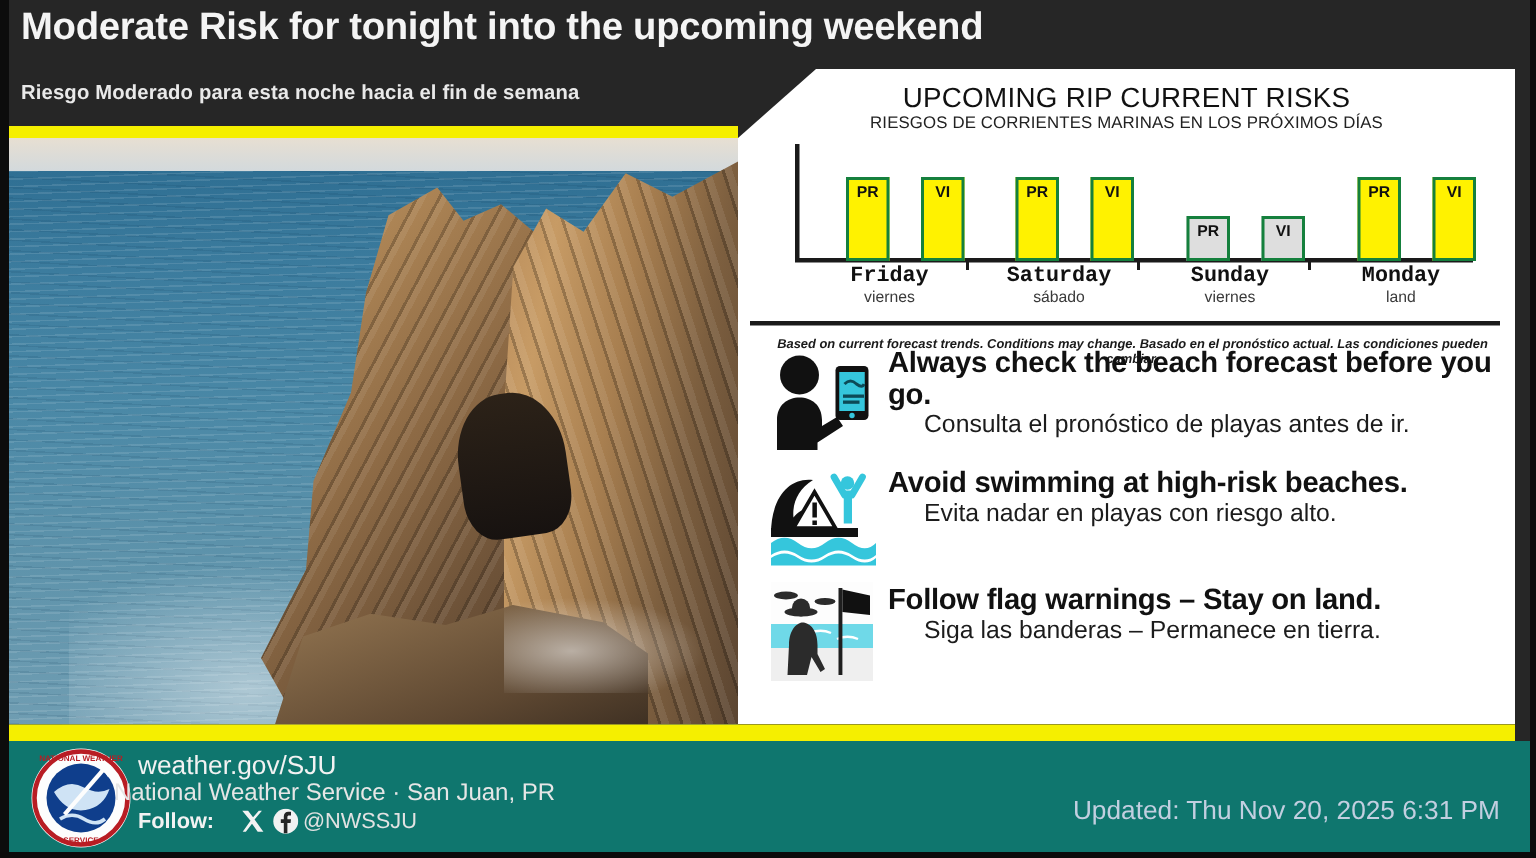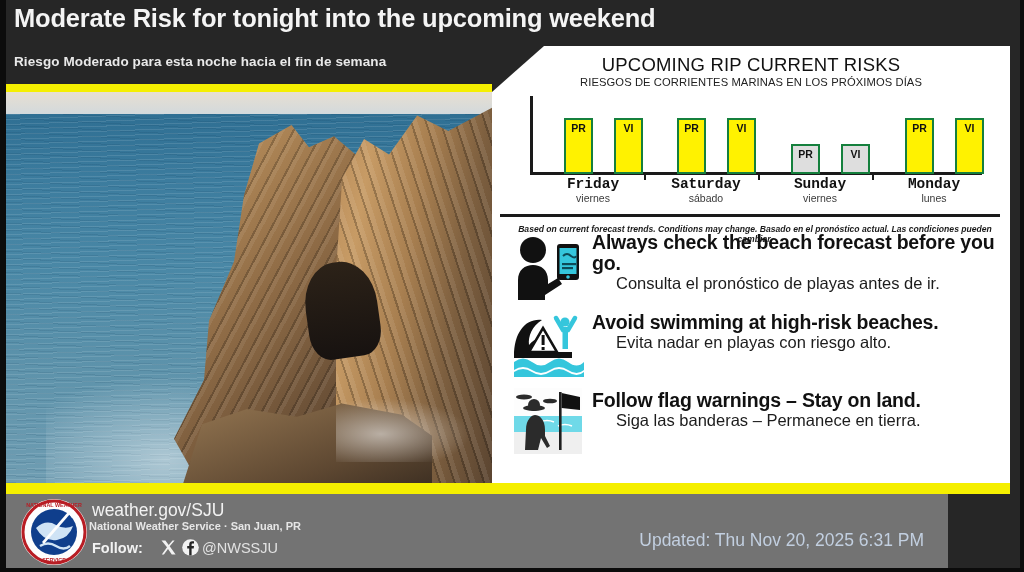--- a/index.html
+++ b/index.html
@@ -83,24 +83,24 @@
   .divider{position:absolute;left:8px;top:168px;width:500px;height:3px;background:#1a1a1a;}
 
   
   .tip{position:absolute;left:14px;width:500px;height:72px;}
   .tip .icon{position:absolute;left:6px;top:2px;width:72px;height:66px;}
   .tip .en{position:absolute;left:86px;top:0px;width:412px;font-size:19.5px;font-weight:bold;
            color:#111;line-height:21px;letter-spacing:-.2px;}
   .tip .es{position:absolute;left:110px;width:400px;font-size:16.5px;color:#1c1c1c;line-height:19px;}
 
   
-  .footer{position:absolute;left:0;top:494px;width:948px;height:78px;background:#737373;}
+  .footer{position:absolute;left:0;top:494px;width:1024px;height:78px;background:#0f766e;}
   .nwslogo{position:absolute;left:20px;top:4px;width:68px;height:68px;}
   .f-line1{position:absolute;left:92px;top:6px;font-size:17.5px;color:#f2f2f2;}
-  .f-line2{position:absolute;left:89px;top:26px;font-size:11px;color:#e6e6e6;font-weight:bold;}
+  .f-line2{position:absolute;left:76px;top:26px;font-size:16px;color:#e6e6e6;}
   .f-follow{position:absolute;left:92px;top:46px;font-size:14.5px;font-weight:bold;color:#f2f2f2;}
   .f-handle{position:absolute;left:202px;top:46px;font-size:14.5px;color:#e2e2e2;}
   .xicon{position:absolute;left:160px;top:45px;width:17px;height:17px;}
   .fbicon{position:absolute;left:182px;top:45px;width:17px;height:17px;}
   .updated{position:absolute;right:24px;top:36px;font-size:17.5px;color:#c2cfe0;white-space:nowrap;}
 </style>
 </head>
 <body>
 
 <div id="stage">
@@ -163,21 +163,21 @@
         <div class="en">Sunday</div>
         <div class="es">viernes</div>
       </div>
 
       <div class="daygrp" style="left:383px;">
         <div class="bar moderate">PR</div>
         <div class="bar moderate">VI</div>
       </div>
       <div class="daylabel" style="left:352px;">
         <div class="en">Monday</div>
-        <div class="es">lunes</div>
+        <div class="es">land</div>
       </div>
     </div>
 
     <div class="disclaimer">Based on current forecast trends. Conditions may change. Basado en el pronóstico actual. Las condiciones pueden cambiar.</div>
     <div class="divider"></div>
 
     <div class="tip" style="top:186px;">
       <div class="icon">
         <svg viewBox="0 0 72 66" width="72" height="66">
           <circle cx="21" cy="16" r="13" fill="#111"></circle>

